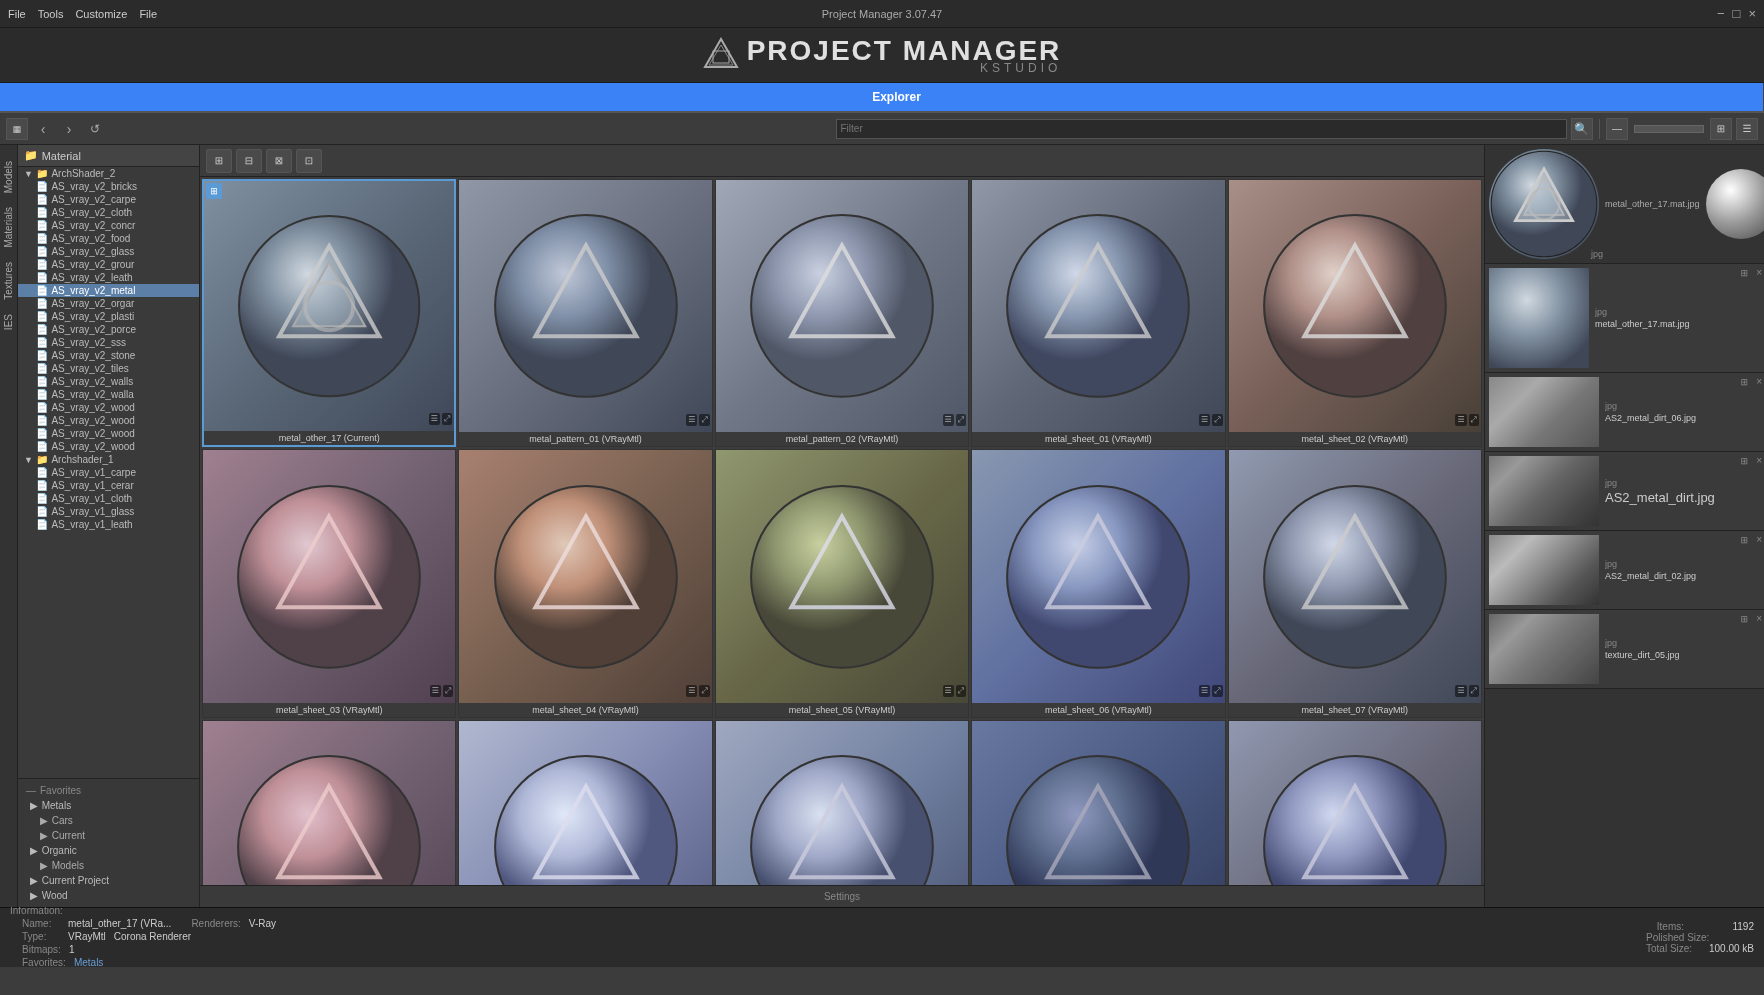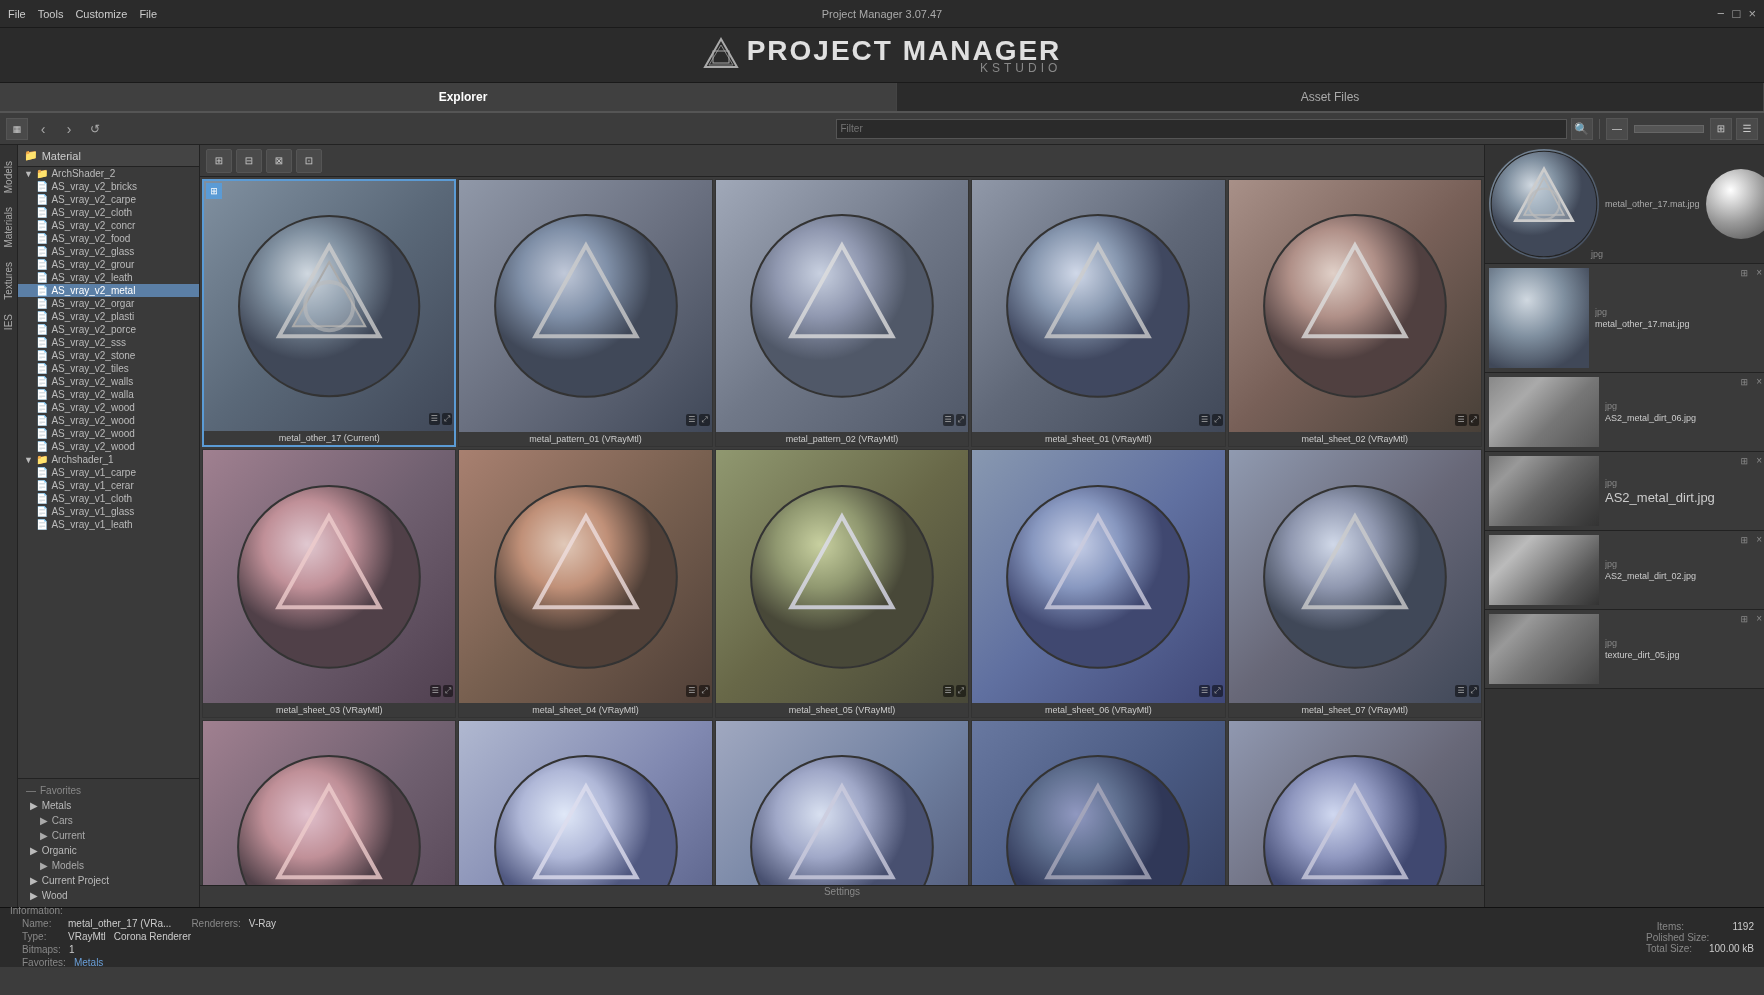--- a/index.html
+++ b/index.html
@@ -45,21 +45,21 @@
     .tab {
       flex: 1;
       display: flex;
       align-items: center;
       justify-content: center;
       font-size: 12px;
       color: #aaa;
       cursor: pointer;
       border-right: 1px solid #444;
     }
-    .tab.active { background: #404040; color: #fff; font-weight: bold; padding-left: 30px; }
+    .tab.active { background: #3b82f6; color: #fff; font-weight: bold; padding-left: 30px; }
 
     
     #main {
       display: flex;
       height: calc(995px - 28px - 55px - 30px - 28px - 38px);
       position: relative;
     }
 
     
     #side-tabs {
@@ -234,21 +234,21 @@
       border-radius: 2px;
       padding: 1px 2px;
       cursor: pointer;
     }
 
     
     #settings-bar {
       height: 22px;
       background: #3a3a3a;
       display: flex;
-      align-items: flex-start;
+      align-items: center;
       justify-content: center;
       font-size: 10px;
       color: #888;
       border-top: 1px solid #222;
     }
 
     
     #right-panel {
       width: 280px;
       background: #333;
@@ -383,21 +383,20 @@
     </svg>
     <div>
       <div class="logo-pm">PROJECT MANAGER</div>
       <div class="logo-sub">KSTUDIO</div>
     </div>
   </div>
 </div>
 
 <div id="tabbar">
   <div class="tab active">Explorer</div>
-  <div class="tab">Asset Files</div>
 </div>
 
 <div id="main" style="height: calc(995px - 28px - 55px - 30px - 28px - 60px); display: flex; flex-direction: column;">
 
   <div id="nav-bar">
     <div style="width:22px;height:22px;background:#4a4a4a;border:1px solid #555;display:flex;align-items:center;justify-content:center;font-size:9px;cursor:pointer;">▦</div>
     <button class="nav-btn">‹</button>
     <button class="nav-btn">›</button>
     <button class="nav-btn" style="font-size:12px;">↺</button>
     <div style="flex:1;"></div>

